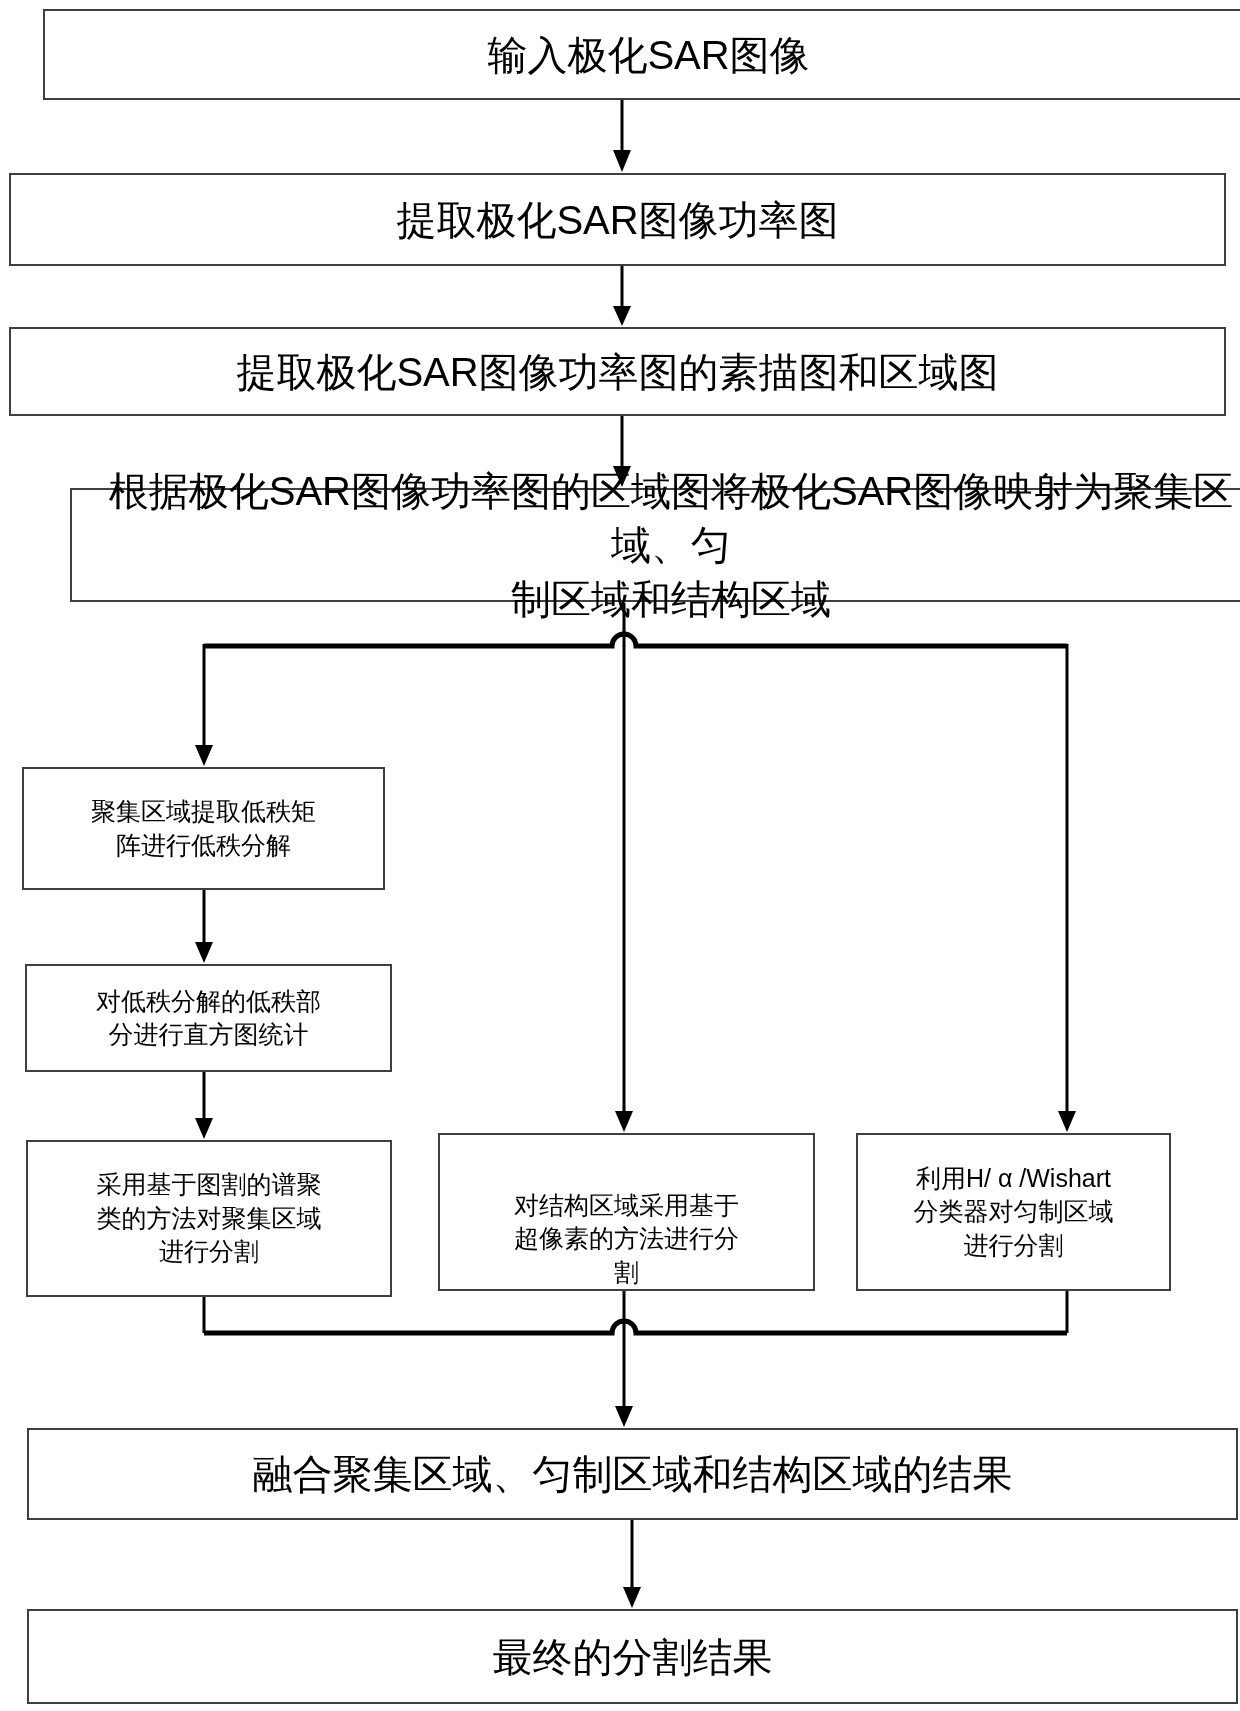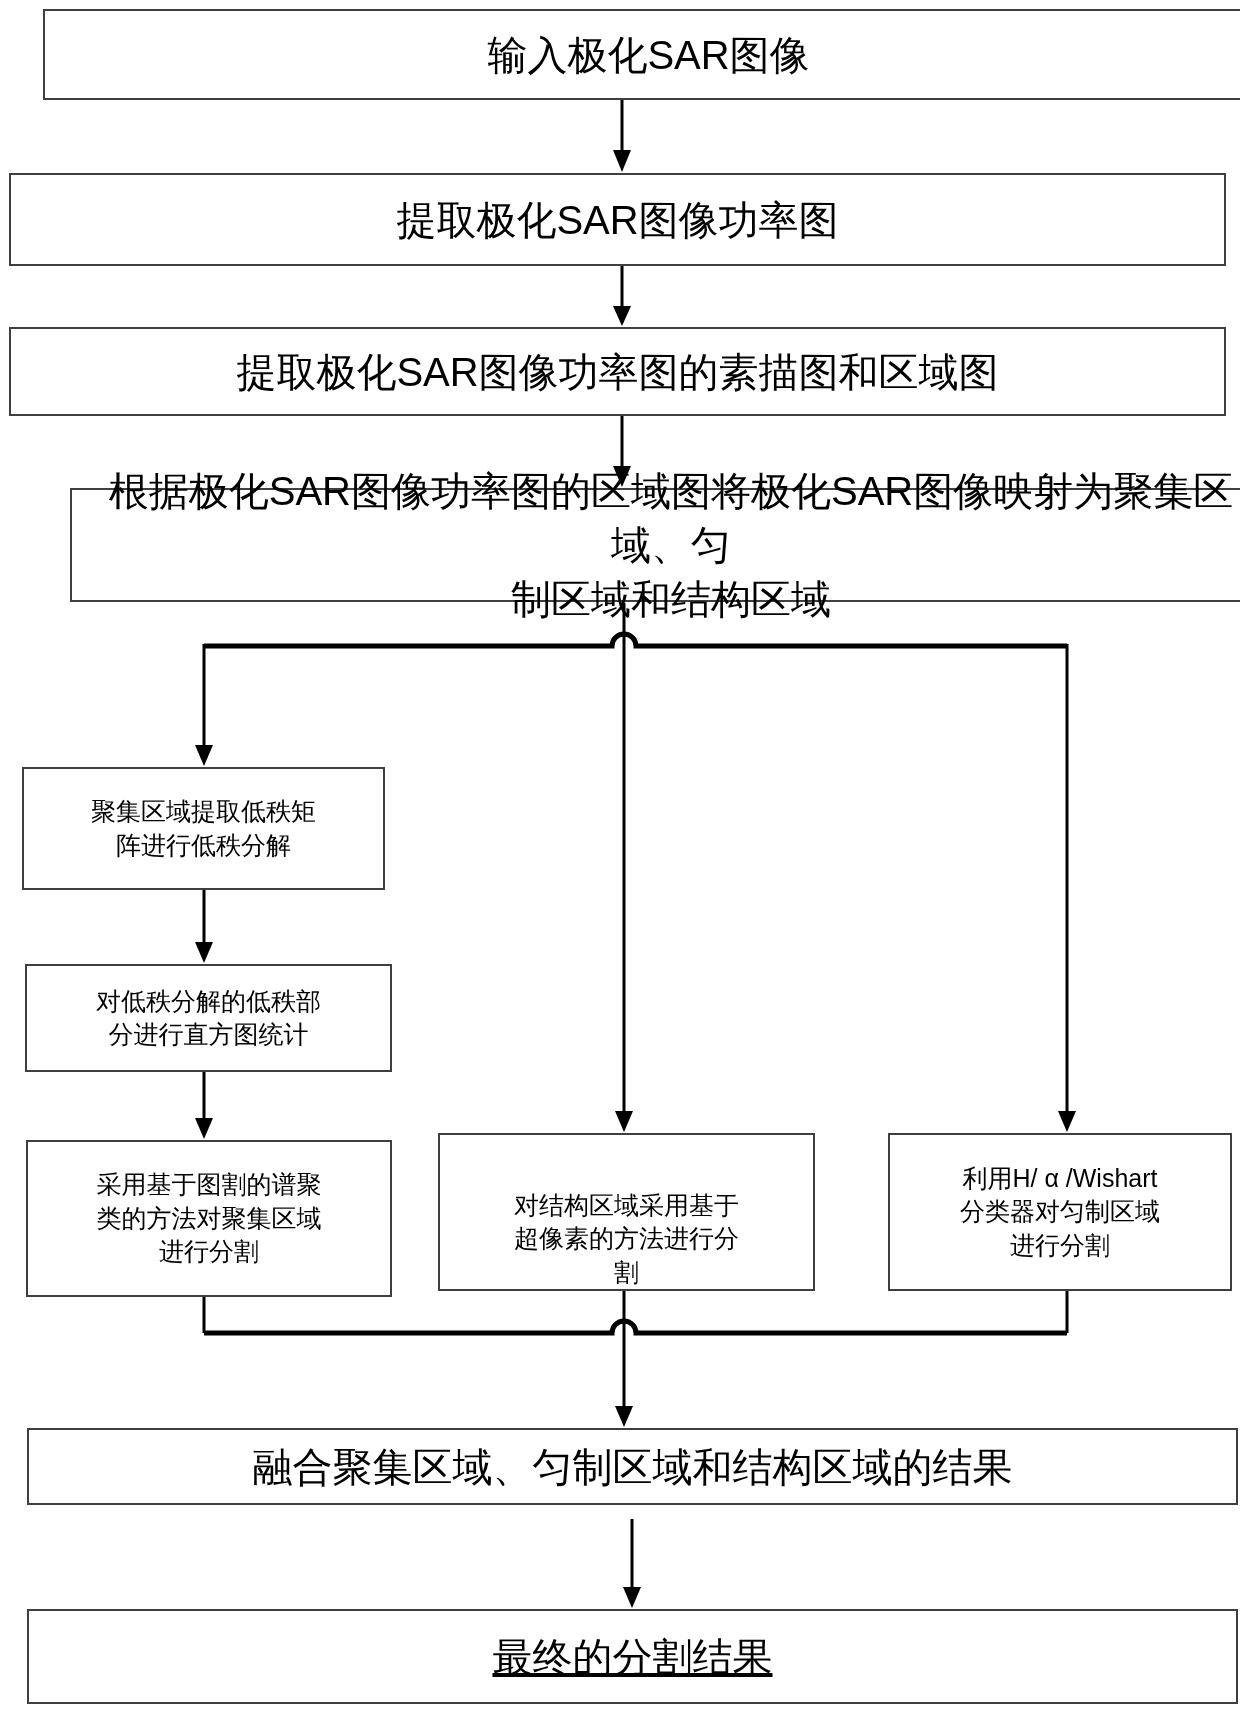--- a/index.html
+++ b/index.html
@@ -34,23 +34,23 @@
   .fs-small .lbl{font-size:25px;line-height:1.34;}
   
   #n-input   {left:9px;   top:9px;    width:1211px; height:91px;margin-left:34px;}
   #n-power   {left:9px;   top:173px;  width:1217px; height:93px;}
   #n-sketch  {left:9px;   top:327px;  width:1217px; height:89px;}
   #n-mapping {left:22px;  top:488px;  width:1202px; height:114px;margin-left:48px;}
   #n-lowrank {left:22px;  top:767px;  width:363px;  height:123px;}
   #n-hist    {left:25px;  top:964px;  width:367px;  height:108px;}
   #n-spectral{left:26px;  top:1140px; width:366px;  height:157px;}
   #n-superpx {left:438px; top:1133px; width:377px;  height:158px;align-items:flex-end;}
-  #n-wishart {left:888px; top:1133px; width:344px;  height:158px;}
-  #n-fusion  {left:27px;  top:1428px; width:1211px; height:77px;}
-  #n-final   {left:27px;  top:1609px; width:1211px; height:95px;text-decoration:underline;}
+  #n-wishart {left:856px; top:1133px; width:315px;  height:158px;}
+  #n-fusion  {left:27px;  top:1428px; width:1211px; height:92px;}
+  #n-final   {left:27px;  top:1609px; width:1211px; height:95px;}
 </style>
 </head>
 <body>
 
 <div class="canvas">
 
   <svg class="connectors" viewBox="0 0 1240 1711" xmlns="http://www.w3.org/2000/svg">
 
     <line x1="622" y1="100" x2="622" y2="153" stroke="#000" stroke-width="3"></line>
     <polygon points="613,150 631,150 622,172" fill="#000"></polygon>

